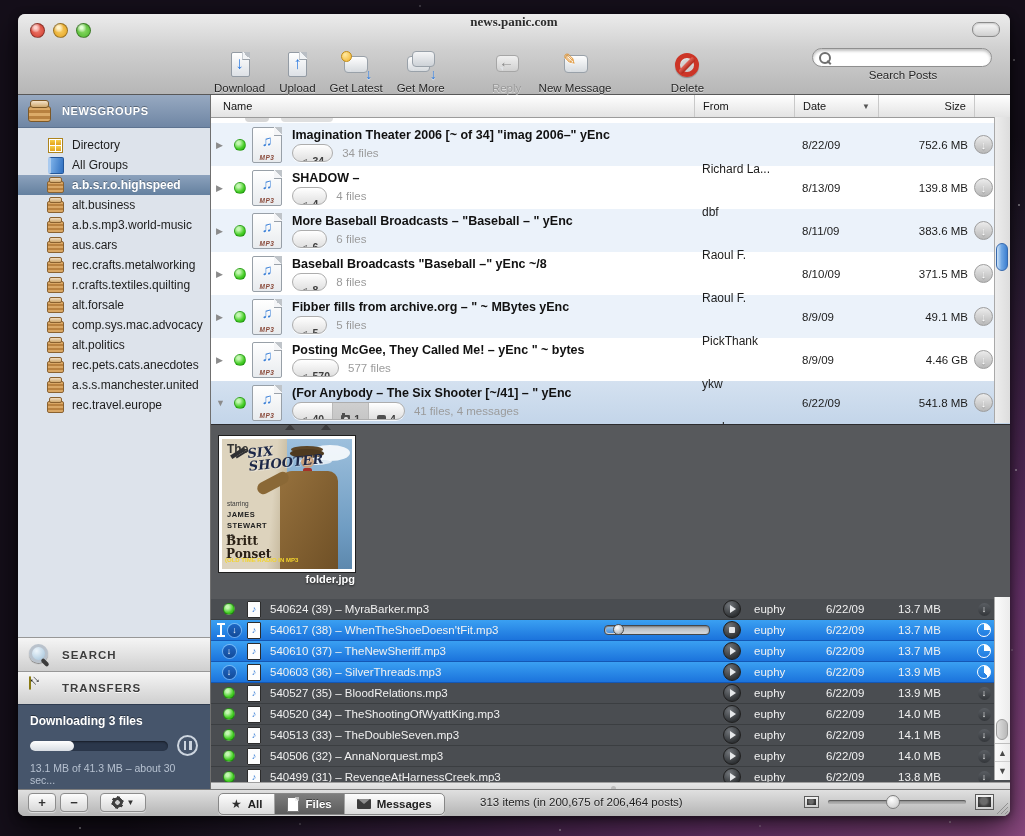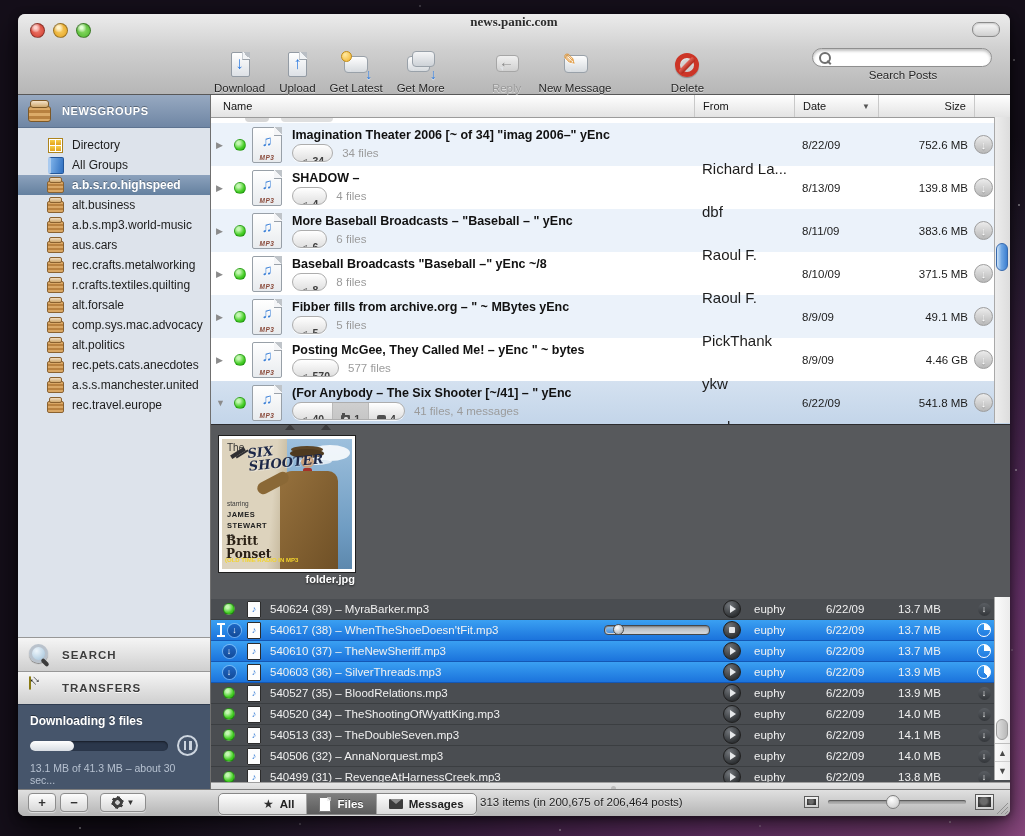--- a/index.html
+++ b/index.html
@@ -140,41 +140,41 @@
   .bseg{display:flex;align-items:center;gap:4px;padding:16px 8px;font-size:10.5px;font-weight:bold;color:#3f3f3f;border-left:1px solid #b9b9b9;}
   .bseg:first-child{border-left:0;}
   .bseg.pressed{background:linear-gradient(#cfcfcf,#bdbdbd);}
   .bic-audio::before{content:"♫";font-size:10px;color:#444;}
   .bic-photo{width:9px;height:7px;background:#4f4f4f;border-radius:1px;position:relative;display:inline-block;}
   .bic-photo::before{content:"";position:absolute;left:3px;top:1.5px;width:3.5px;height:3.5px;background:#ddd;border-radius:50%;}
   .bic-photo::after{content:"";position:absolute;left:1px;top:-2px;width:3px;height:2px;background:#4f4f4f;}
   .bic-message{width:9px;height:7px;background:#4f4f4f;border-radius:2px;position:relative;display:inline-block;}
   .bic-message::after{content:"";position:absolute;left:2px;bottom:-3px;border:3px solid transparent;border-top-color:#4f4f4f;border-right-width:0;border-left-width:2px;}
   .mfiles{font-size:11.5px;color:#9b9b9b;margin-left:9px;}
-  .mfrom{width:100px;font-size:15px;color:#1c1c1c;flex:none;box-sizing:border-box;padding-left:8px;margin-top:48px;}
+  .mfrom{width:100px;font-size:12px;color:#1c1c1c;flex:none;box-sizing:border-box;padding-left:8px;margin-top:48px;}
   .mdate{width:84px;font-size:11.5px;color:#1c1c1c;flex:none;box-sizing:border-box;padding-left:8px;}
   .msize{width:96px;font-size:11.5px;color:#1c1c1c;text-align:right;flex:none;box-sizing:border-box;padding-right:6px;}
   .mdl{width:36px;flex:none;display:flex;justify-content:flex-start;}
   .dlc{width:17px;height:17px;border-radius:50%;background:linear-gradient(#ececec,#b8b8b8);border:1px solid #9d9d9d;color:#fff;font-weight:bold;font-size:11px;display:grid;place-items:center;text-shadow:0 1px 1px rgba(0,0,0,.25);}
   
   .preview{height:174px;flex:none;background:#57595c;border-top:1px solid #2c2c2e;position:relative;}
   .ptri{position:absolute;top:-6px;width:0;height:0;border:5px solid transparent;border-bottom:6px solid #3a3a3c;}
   .ptri.t1{left:74px;} .ptri.t2{left:110px;}
   .thumb{position:absolute;left:8px;top:11px;width:130px;height:130px;border:3px solid #fff;outline:1px solid #1e1e1e;background:#bcd2e4;overflow:hidden;}
   .thumb .post{position:absolute;left:0;top:0;width:52%;height:100%;background:linear-gradient(95deg,#ddd3bd 70%,#b7a888 100%);}
   .thumb .sky{position:absolute;right:0;top:0;width:50%;height:100%;background:linear-gradient(#9dc0dd,#6f9cc2 70%,#5d88ad);}
   .thumb .cloud{position:absolute;right:2px;top:6px;width:40px;height:16px;border-radius:50%;background:rgba(255,255,255,.85);box-shadow:-14px 8px 0 -4px rgba(255,255,255,.7);}
   .thumb .hat{position:absolute;right:28px;top:10px;width:34px;height:9px;border-radius:50%;background:#4e3a20;box-shadow:0 -4px 0 -1px #5d4627;}
   .thumb .face{position:absolute;right:38px;top:17px;width:13px;height:12px;border-radius:50%;background:#c99f78;}
   .thumb .scarf{position:absolute;right:40px;top:29px;width:9px;height:7px;background:#a5302a;border-radius:2px;}
   .thumb .jacket{position:absolute;right:14px;top:32px;width:58px;height:98px;border-radius:12px 10px 0 0;background:linear-gradient(120deg,#96713d,#6f5026);}
   .thumb .arm{position:absolute;right:62px;top:38px;width:34px;height:12px;border-radius:6px;background:#8a6836;transform:rotate(-28deg);}
   .thumb .gun{position:absolute;left:8px;top:12px;width:16px;height:4px;background:#2f2f33;transform:rotate(-32deg);box-shadow:3px 3px 0 -1px #2f2f33;}
   .pt{position:absolute;color:#23304e;line-height:1;}
-  .pt-the{left:5px;top:4px;font-size:10px;font-weight:normal;color:#333;}
+  .pt-the{left:5px;top:4px;font-size:12px;font-weight:bold;color:#333;}
   .pt-title{left:26px;top:4px;width:74px;font-family:"DejaVu Serif","Liberation Serif",serif;font-style:italic;font-weight:bold;font-size:13px;transform:rotate(-6deg);color:#1c2747;text-shadow:1px 1px 0 rgba(255,255,255,.4);}
   .pt-cred{left:5px;top:60px;font-size:6.5px;color:#3a3a3a;line-height:1.5;}
   .pt-cred b{display:block;font-size:7.5px;color:#222;letter-spacing:.5px;}
   .pt-name{left:4px;top:96px;font-size:12px;font-weight:bold;color:#2a2015;line-height:1.1;font-family:"DejaVu Serif","Liberation Serif",serif;}
   .pt-footer{left:3px;bottom:6px;font-size:6px;font-weight:bold;color:#f3d42c;white-space:nowrap;}
   .plabel{position:absolute;left:8px;top:148px;width:136px;text-align:right;color:#fff;font-weight:bold;font-size:11px;text-shadow:0 1px 2px rgba(0,0,0,.6);}
   
   .filelist{height:183px;flex:none;overflow:hidden;background:#4a4d51;}
   .frow{height:20px;display:flex;align-items:center;border-bottom:1px solid #3b3e41;font-size:11.5px;color:#f1f1f1;background:#4a4d51;}
   .frow.sel{background:linear-gradient(#3aa0f2,#1b73dc);border-bottom-color:#1457b5;}
@@ -217,21 +217,21 @@
   .bottombar{height:26px;flex:none;background:linear-gradient(#e0e0e0,#b4b4b4);border-top:1px solid #7d7d7d;position:relative;}
   .bb-left{position:absolute;left:10px;top:3px;display:flex;gap:4px;align-items:center;}
   .btn-sm{width:28px;height:19px;border:1px solid #8d8d8d;border-radius:4px;background:linear-gradient(#fdfdfd,#d8d8d8);
     font-size:13px;font-weight:bold;color:#333;display:grid;place-items:center;box-shadow:0 1px 0 rgba(255,255,255,.5);padding:0;font-family:inherit;}
   .btn-gear{width:46px;margin-left:8px;display:flex;align-items:center;justify-content:center;gap:4px;}
   .gearic{width:11px;height:11px;border-radius:50%;background:radial-gradient(circle,#cfcfcf 0 2px,#3e3e3e 2.5px 5px,transparent 5.5px);position:relative;}
   .gearic::before{content:"";position:absolute;inset:-1px;background:
      conic-gradient(#3e3e3e 0 8%,transparent 8% 17%,#3e3e3e 17% 25%,transparent 25% 33%,#3e3e3e 33% 41%,transparent 41% 50%,#3e3e3e 50% 58%,transparent 58% 67%,#3e3e3e 67% 75%,transparent 75% 83%,#3e3e3e 83% 91%,transparent 91% 100%);
      border-radius:50%;mask:radial-gradient(circle,transparent 0 3.5px,#000 3.5px);-webkit-mask:radial-gradient(circle,transparent 0 3.5px,#000 3.5px);}
   .dnarrow{font-size:8px;color:#333;}
-  .seg{position:absolute;left:200px;top:3px;display:flex;height:20px;border:1px solid #878787;border-radius:5px;overflow:hidden;background:linear-gradient(#fdfdfd,#dadada);box-shadow:0 1px 0 rgba(255,255,255,.5);padding-left:32px;}
+  .seg{position:absolute;left:200px;top:3px;display:flex;height:20px;border:1px solid #878787;border-radius:5px;overflow:hidden;background:linear-gradient(#fdfdfd,#dadada);box-shadow:0 1px 0 rgba(255,255,255,.5);}
   .segb{display:flex;align-items:center;gap:6px;padding:0 12px;font-size:11.5px;font-weight:bold;color:#222;border:0;background:none;border-left:1px solid #a3a3a3;font-family:inherit;}
   .segb:first-child{border-left:0;}
   .segb.sel{background:linear-gradient(#7e7e7e,#5c5c5c);color:#fff;text-shadow:0 -1px 0 rgba(0,0,0,.45);}
   .ic-star::before{content:"★";font-size:12px;color:#2e2e2e;}
   .ic-page{width:10px;height:13px;background:#fff;border:1px solid #777;border-radius:1px;position:relative;display:inline-block;}
   .ic-page::before{content:"";position:absolute;right:-1px;top:-1px;width:4px;height:4px;background:linear-gradient(225deg,#bbb 50%,#eee 50%);}
   .ic-env{width:14px;height:10px;background:#3c3c3c;border-radius:1px;position:relative;display:inline-block;}
   .ic-env::before{content:"";position:absolute;left:1px;top:0;border:6px solid transparent;border-top:5px solid #8f8f8f;border-bottom:0;width:0;}
   .bb-summary{position:absolute;left:462px;top:6px;font-size:11.5px;color:#1e1e1e;text-shadow:0 1px 0 rgba(255,255,255,.5);}
   .bb-zoom{position:absolute;right:16px;top:4px;display:flex;align-items:center;gap:9px;}

